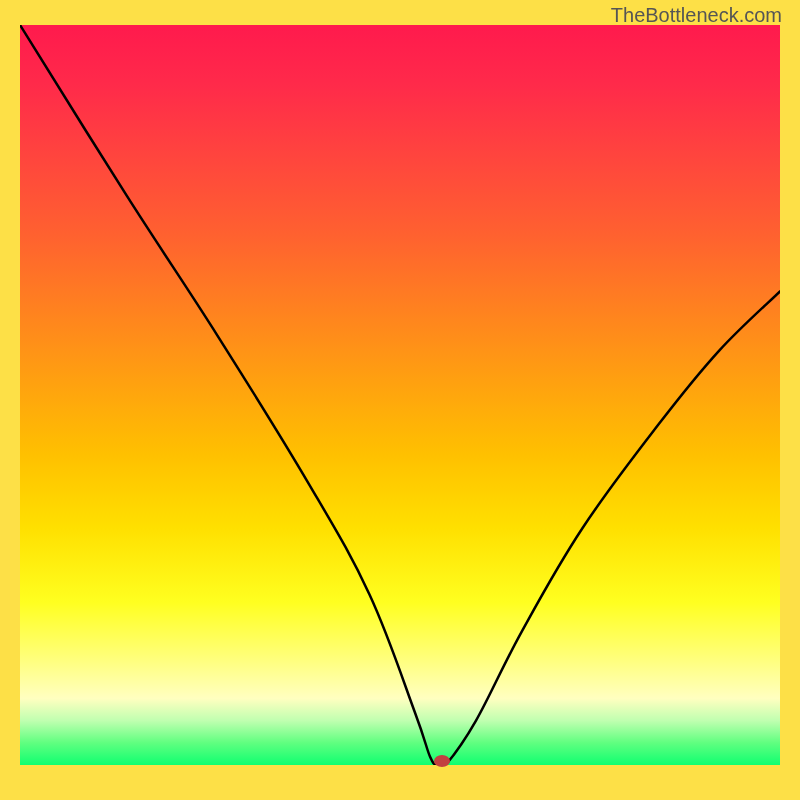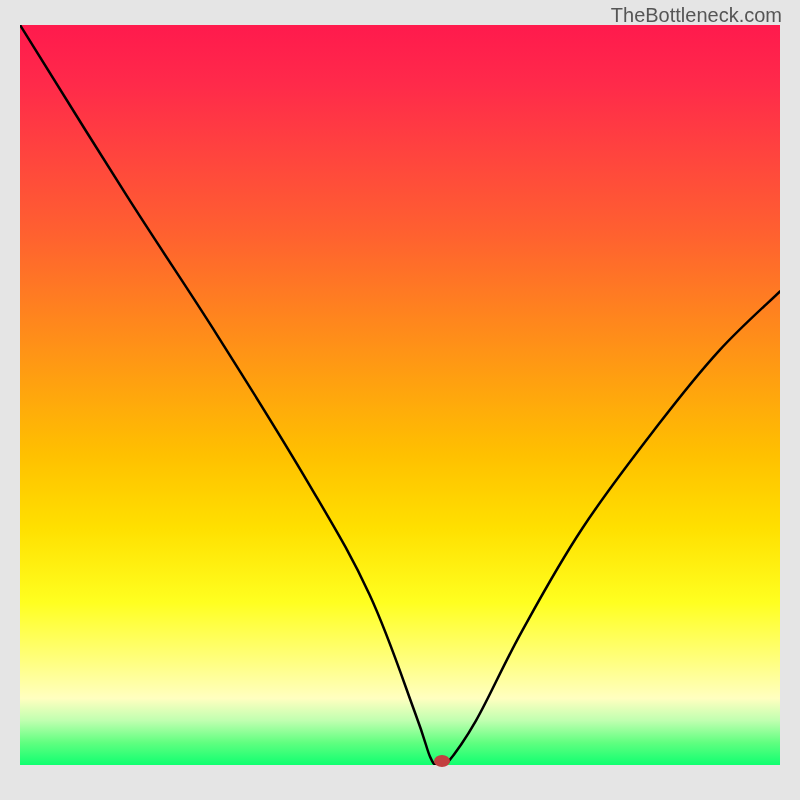--- a/index.html
+++ b/index.html
@@ -8,21 +8,21 @@
     width: 800px;
     height: 800px;
     background: #000;
     font-family: Arial, sans-serif;
     overflow: hidden;
   }
   .container {
     position: relative;
     width: 800px;
     height: 800px;
-    background: #e5e5e5;
+    background: #fde047;
   }
   .watermark {
     position: absolute;
     top: 4px;
     right: 18px;
     color: #555;
     font-size: 20px;
     font-weight: 500;
     z-index: 10;
   }

